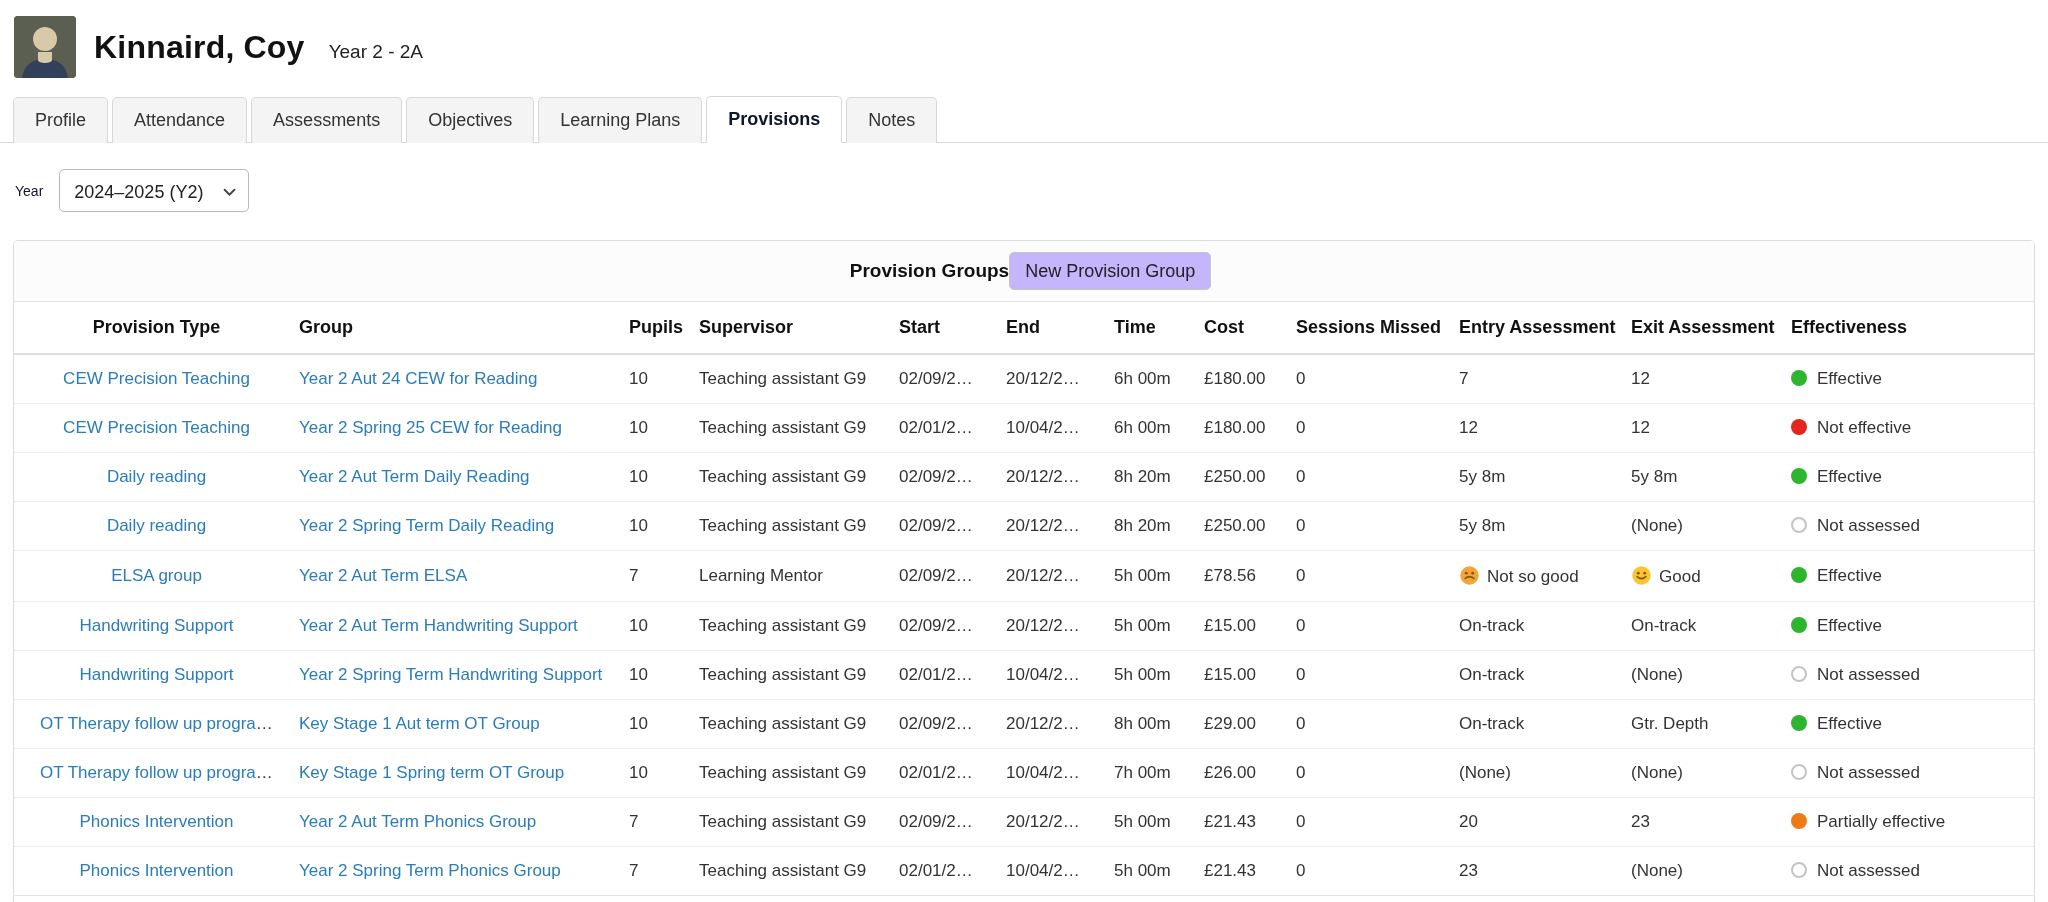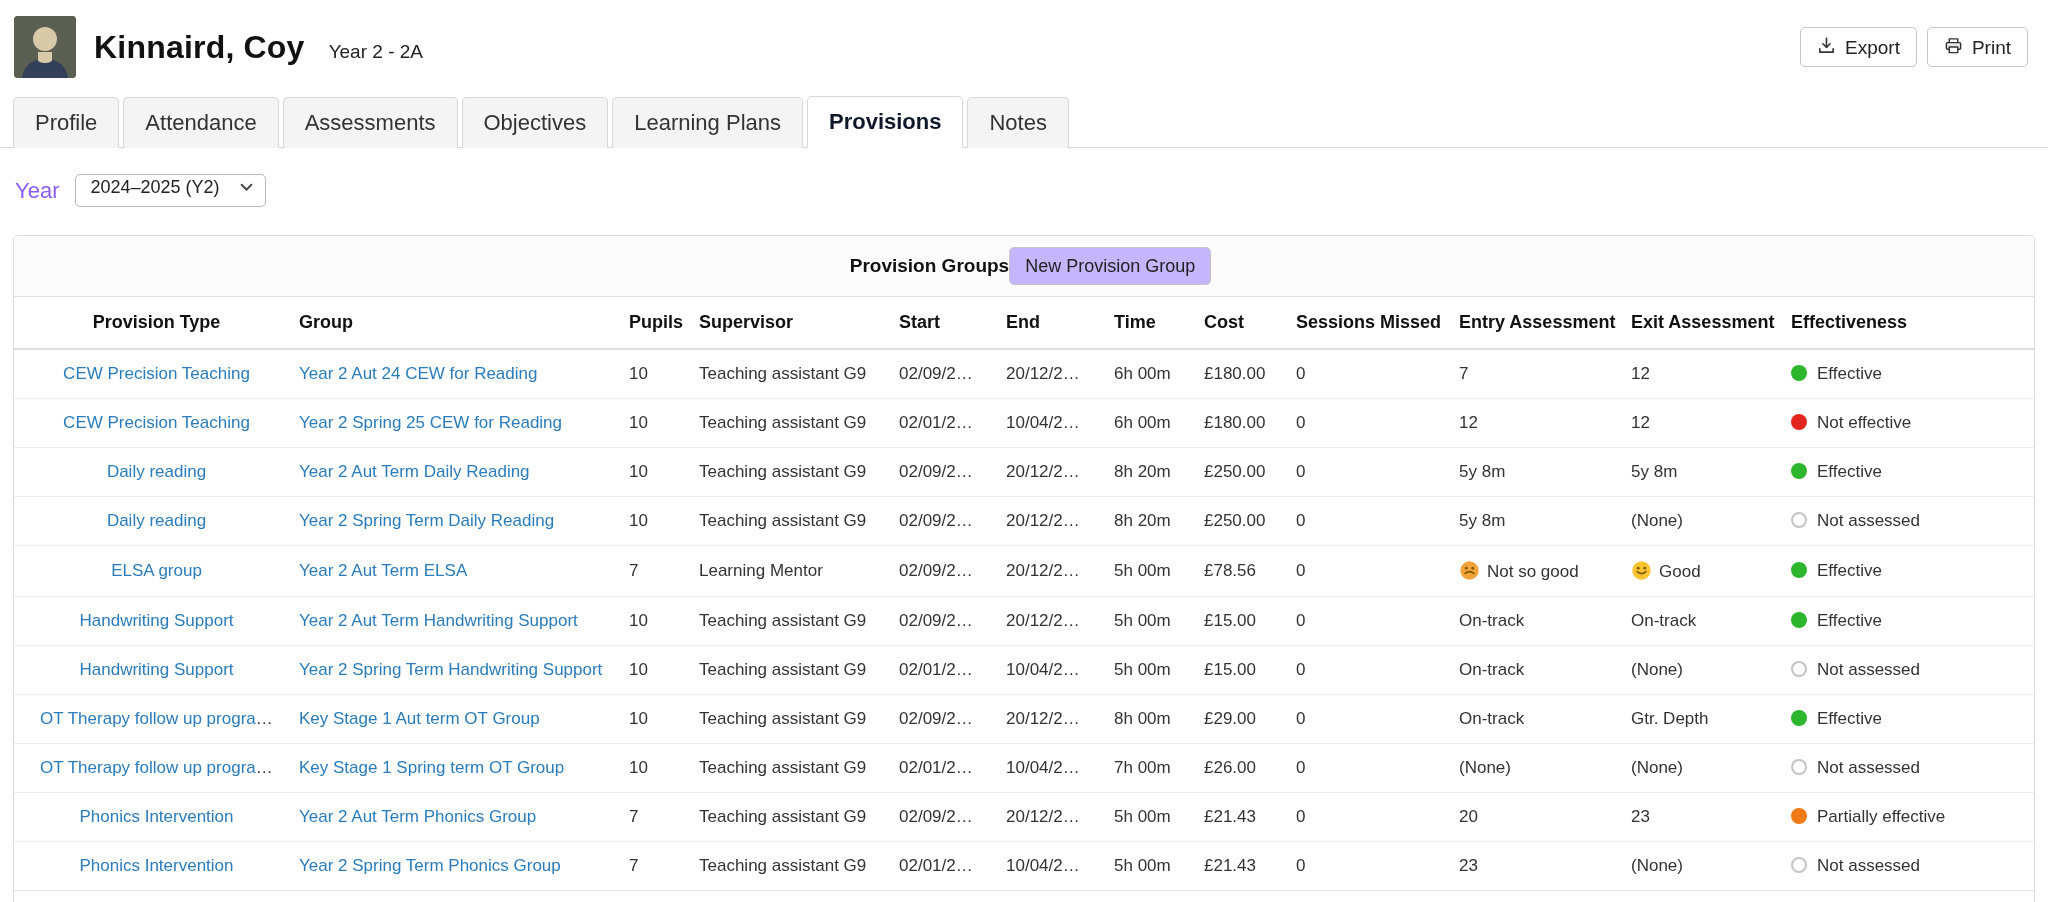--- a/index.html
+++ b/index.html
@@ -31,38 +31,38 @@
     padding: 8px 16px; cursor: pointer; line-height: 1;
   }
 
   
   .tabs {
     display: flex; align-items: flex-end; list-style: none;
     margin: 6px 0 0 0; padding: 0 0 0 13px;
     border-bottom: 1px solid #d8d8d8;
   }
   .tab {
-    font-size: 22px; color: #333; background: #f4f4f4;
+    font-size: 18px; color: #333; background: #f4f4f4;
     border: 1px solid #d8d8d8; border-bottom: none;
     border-radius: 5px 5px 0 0; padding: 12px 21px;
     margin: 0 4px -1px 0; cursor: pointer; white-space: nowrap;
   }
   .tab.active {
     background: #fff; font-weight: bold; color: #0f172a;
     border-bottom: 1px solid #fff;
   }
 
   
   .filter-row { display: flex; align-items: center; gap: 16px; padding: 26px 0 28px 15px; }
-  .filter-label { font-size: 22px; color: #8b5cf6; }
+  .filter-label { font-size: 14px; color: #0f172a; }
   .select {
     display: inline-flex; align-items: center; gap: 20px;
     font-size: 18px; color: #222; background: #fff;
     border: 1px solid #b9b9b9; border-radius: 5px;
-    padding: 2px 12px 8px 14px; cursor: pointer;
+    padding: 12px 12px 8px 14px; cursor: pointer;
   }
   .select .caret { display: inline-flex; }
 
   
   .panel { margin: 0 13px; border: 1px solid #dcdcdc; border-radius: 5px; overflow: hidden; }
   .panel-header {
     display: flex; justify-content: center; align-items: center;
     padding: 11px 13px 11px 26px; background: #fcfcfc;
     border-bottom: 1px solid #e3e3e3;
   }
@@ -118,42 +118,20 @@
         <rect width="62" height="62" fill="#5a5f52"></rect>
         <circle cx="31" cy="23" r="12" fill="#d8c9a8"></circle>
         <path d="M8 62c2-15 13-19 23-19s21 4 23 19z" fill="#32405a"></path>
         <path d="M24 36h14v8c0 4-14 4-14 0z" fill="#d8c9a8"></path>
       </svg>
     </div>
     <div class="student-title">
       <h1 class="student-name">Kinnaird, Coy</h1>
       <span class="student-class">Year 2 - 2A</span>
     </div>
-  </div>
-  <div class="header-actions">
-    <button class="btn">
-      <span class="icon">
-        <svg viewBox="0 0 20 20" width="19" height="19" fill="none" stroke="#333" stroke-width="1.7" stroke-linecap="round" stroke-linejoin="round">
-          <path d="M10 2.5v9"></path>
-            <path d="M6.2 8.2 10 12l3.8-3.8"></path>
-            <path d="M3 13.5V17h14v-3.5"></path>
-        </svg>
-      </span>
-      <span>Export</span>
-    </button>
-    <button class="btn">
-      <span class="icon">
-        <svg viewBox="0 0 20 20" width="19" height="19" fill="none" stroke="#333" stroke-width="1.5" stroke-linejoin="round">
-          <path d="M5.5 7V3h9v4"></path>
-          <rect x="2.5" y="7" width="15" height="7" rx="1" fill="#e9e9e9"></rect>
-          <rect x="5.5" y="11.5" width="9" height="6" fill="#fff"></rect>
-        </svg>
-      </span>
-      <span>Print</span>
-    </button>
   </div>
 </header>
 
 <ul class="tabs" id="tabs">
     <li class="tab">Profile</li>
     <li class="tab">Attendance</li>
     <li class="tab">Assessments</li>
     <li class="tab">Objectives</li>
     <li class="tab">Learning Plans</li>
     <li class="tab active">Provisions</li>

